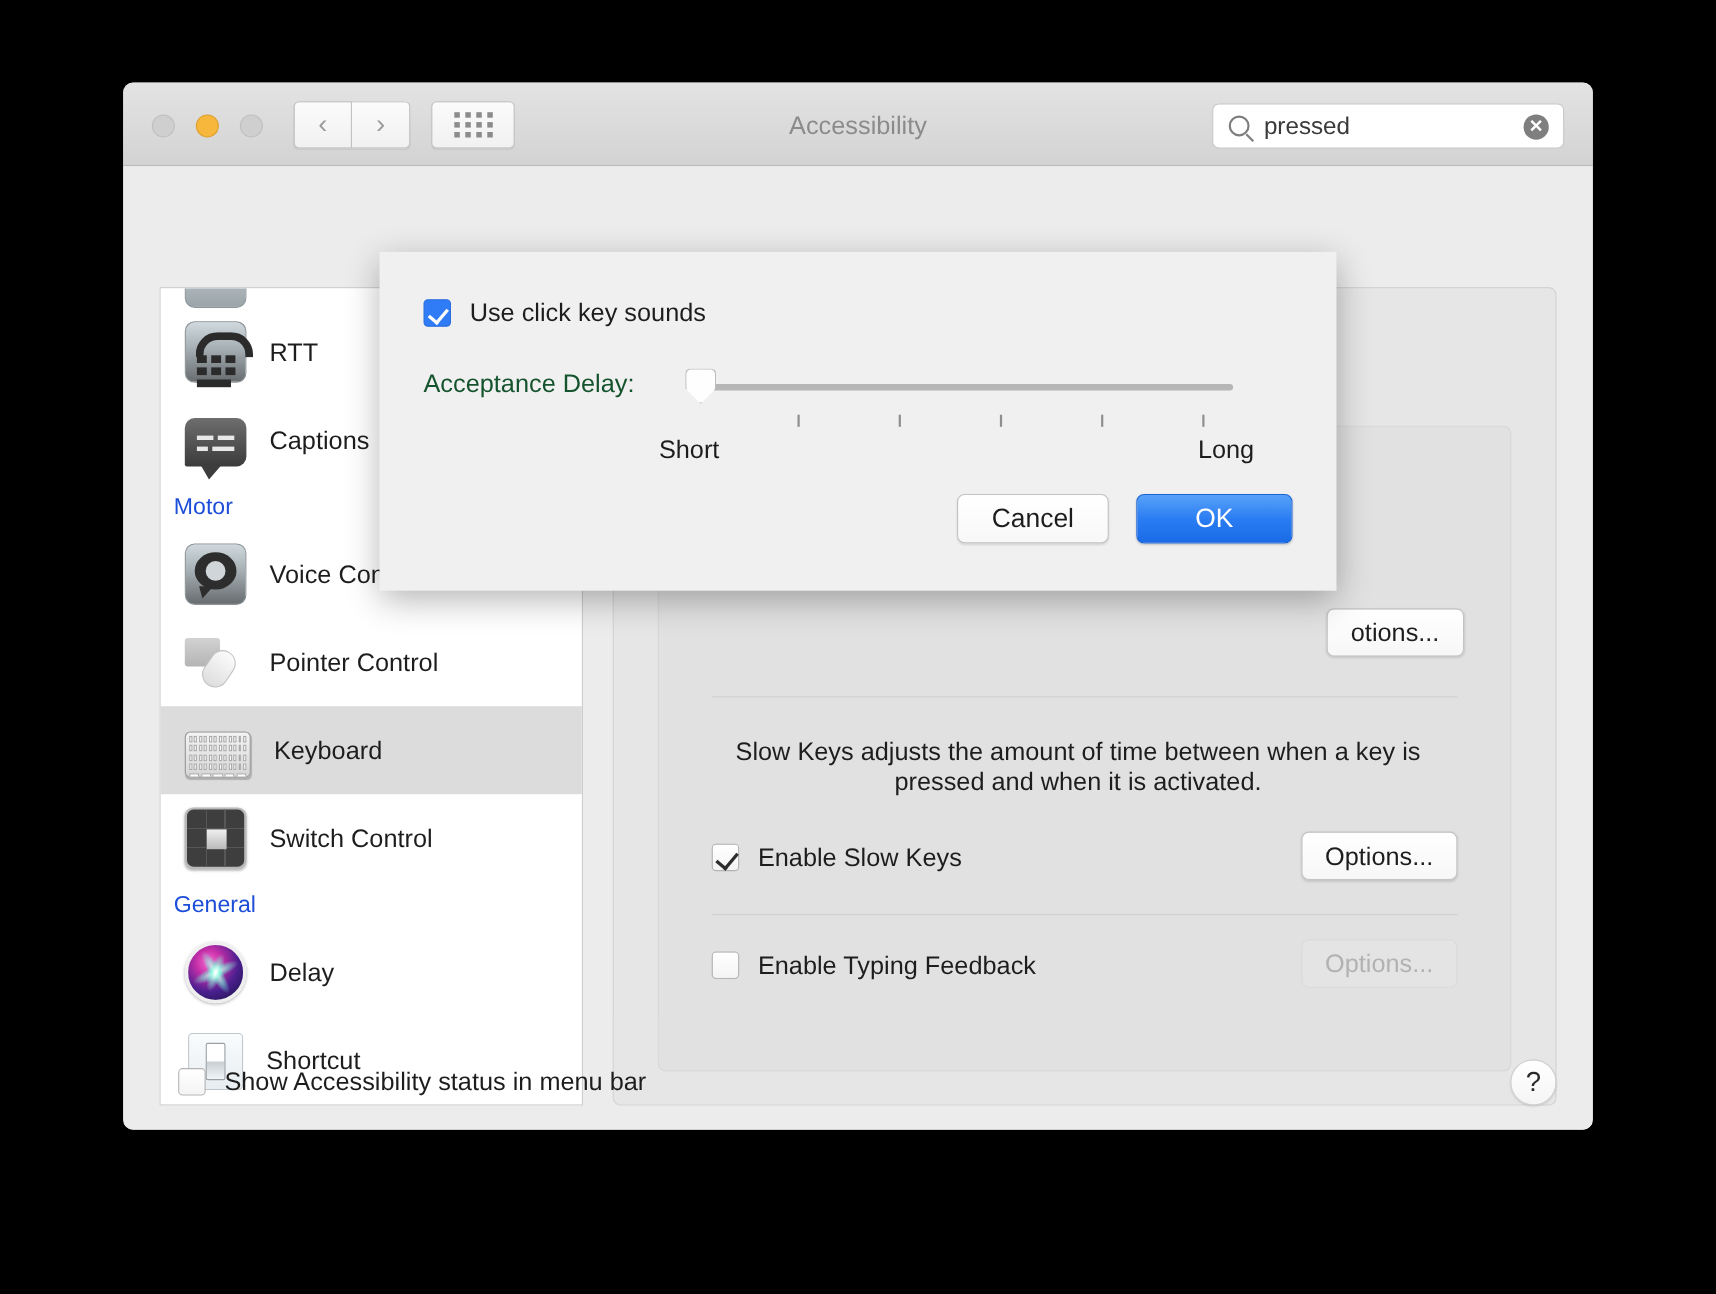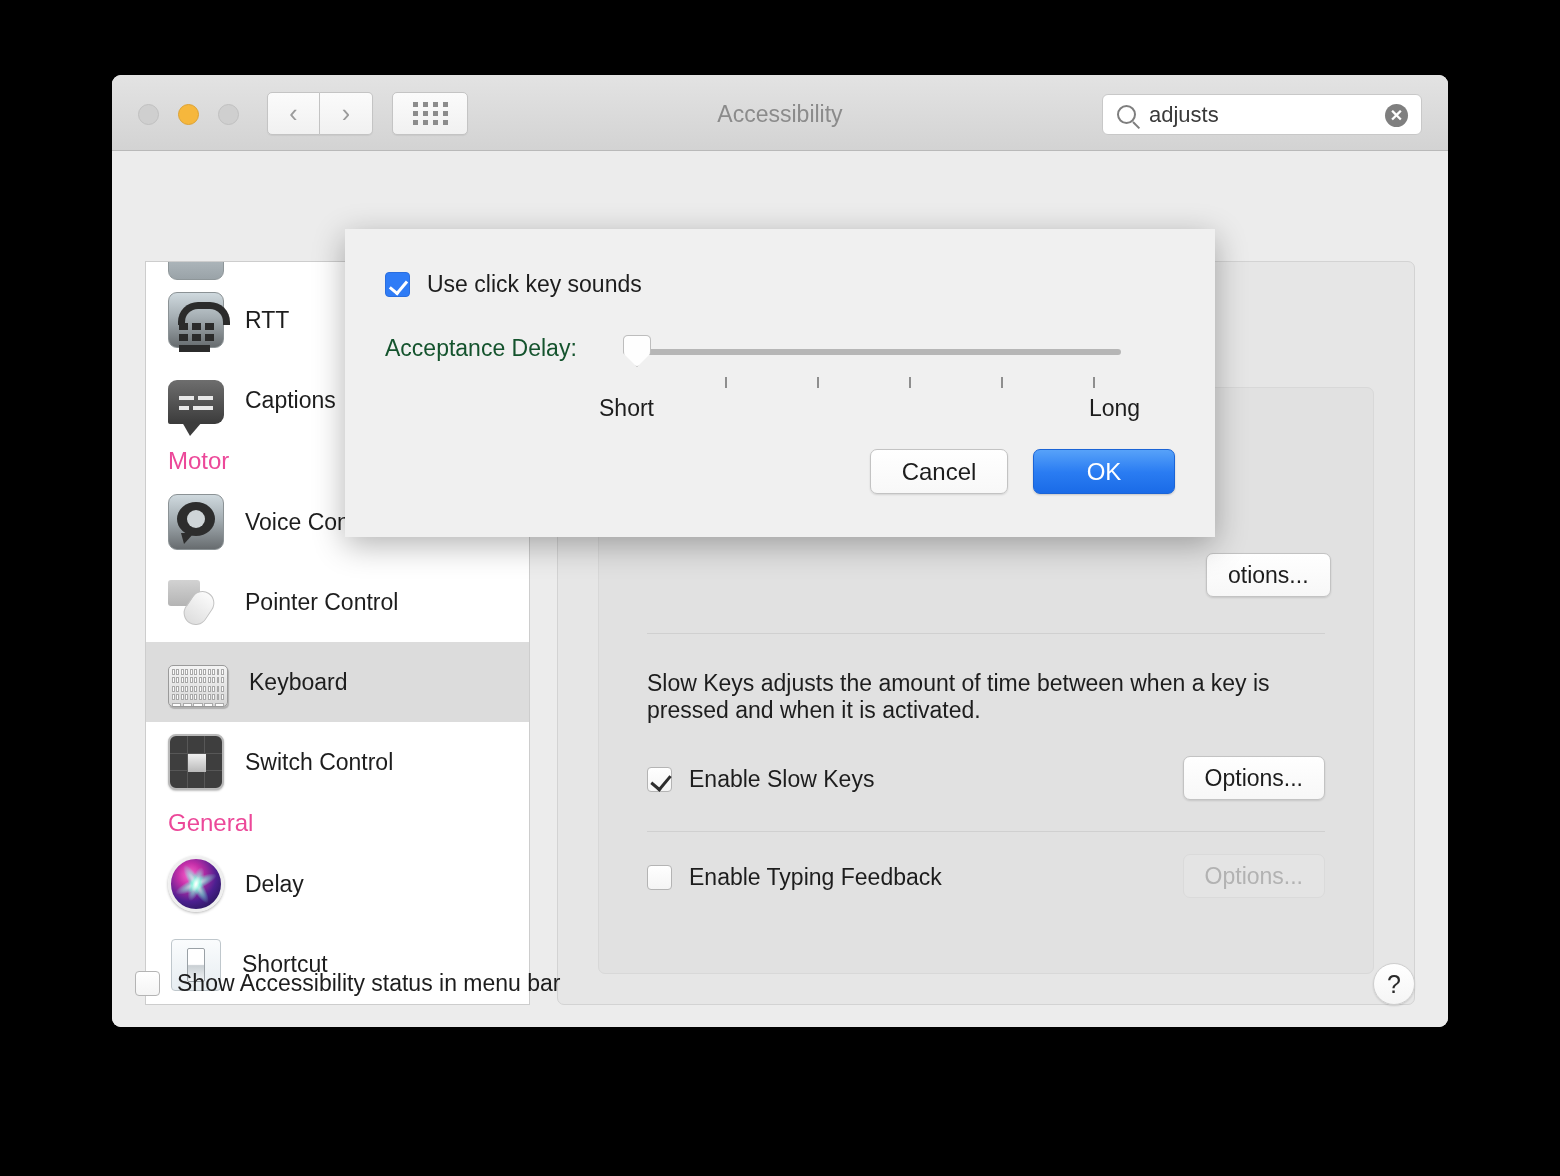--- a/index.html
+++ b/index.html
@@ -102,21 +102,21 @@
     overflow: hidden;
   }
   .side-row {
     height: 80px; display: flex; align-items: center;
     padding-left: 22px;
   }
   .side-row.selected { background: #dcdcdc; }
   .side-row .label { font-size: 23px; color: #1d1d1d; margin-left: 21px; }
   .side-head {
     height: 42px; display: flex; align-items: center;
-    padding-left: 22px; font-size: 24px; color: #ec4899;
+    padding-left: 12px; font-size: 21px; color: #1d4ed8;
   }
   .icn { width: 56px; height: 56px; flex: 0 0 auto; position: relative; }
 
   
   #partial-top {
     height: 18px; position: relative; overflow: hidden;
   }
   #partial-top .stub {
     position: absolute; left: 22px; top: -38px;
     width: 56px; height: 56px; border-radius: 9px;
@@ -307,21 +307,21 @@
   .cb.checked-grey::after {
     content: ""; position: absolute; left: 7px; top: 3px;
     width: 9px; height: 16px;
     border: solid #2d2d2d; border-width: 0 3px 3px 0;
     transform: rotate(40deg);
   }
   .cbrow .lbl { margin-left: 17px; font-size: 23px; color: #1d1d1d; white-space: nowrap; }
 
   
   #bottomrow {
-    position: absolute; left: 23px; right: 33px; bottom: 22px;
+    position: absolute; left: 50px; right: 33px; bottom: 22px;
     height: 44px; display: flex; align-items: center;
   }
   #helpbtn {
     position: absolute; right: 33px; bottom: 22px;
     width: 42px; height: 42px; border-radius: 50%;
     background: linear-gradient(to bottom,#ffffff,#f5f5f5);
     border: 1px solid #cfcfcf;
     box-shadow: 0 1px 2px rgba(0,0,0,0.14);
     display: flex; align-items: center; justify-content: center;
     font-size: 25px; color: #2a2a2a;
@@ -424,21 +424,21 @@
           <i></i>
           <i></i>
           <i></i>
       </span>
     </div>
 
     <div id="wintitle">Accessibility</div>
 
     <div id="searchfield">
       <span class="magn"></span>
-      <span id="searchvalue">adjusts</span>
+      <span id="searchvalue">pressed</span>
       <span id="clearbtn">✕</span>
     </div>
   </div>
 
   <div id="body">
 
     <div id="sidebar">
       <div id="partial-top">
         <div class="stub"></div>
       </div>
@@ -583,21 +583,21 @@
     </div>
 
     <div id="rightpanel">
       <div id="innercard">
 
         <div class="partial-sticky">ut having</div>
         <div class="opt-btn" id="sticky-opt">otions...</div>
 
         <div class="divider" style="top: 245px;"></div>
 
-        <div class="sect-text" style="top: 282px;">Slow Keys adjusts the amount of time between when a key is pressed and when it is activated.</div>
+        <div class="sect-text" style="top: 282px; text-align: center;">Slow Keys adjusts the amount of time between when a key is pressed and when it is activated.</div>
 
         <div class="cbrow" style="left: 48px; top: 378px;">
           <span class="cb checked-grey"></span>
           <span class="lbl">Enable Slow Keys</span>
         </div>
         <div class="opt-btn" style="right: 48px; top: 368px;">Options...</div>
 
         <div class="divider" style="top: 443px;"></div>
 
         <div class="cbrow" style="left: 48px; top: 476px;">

